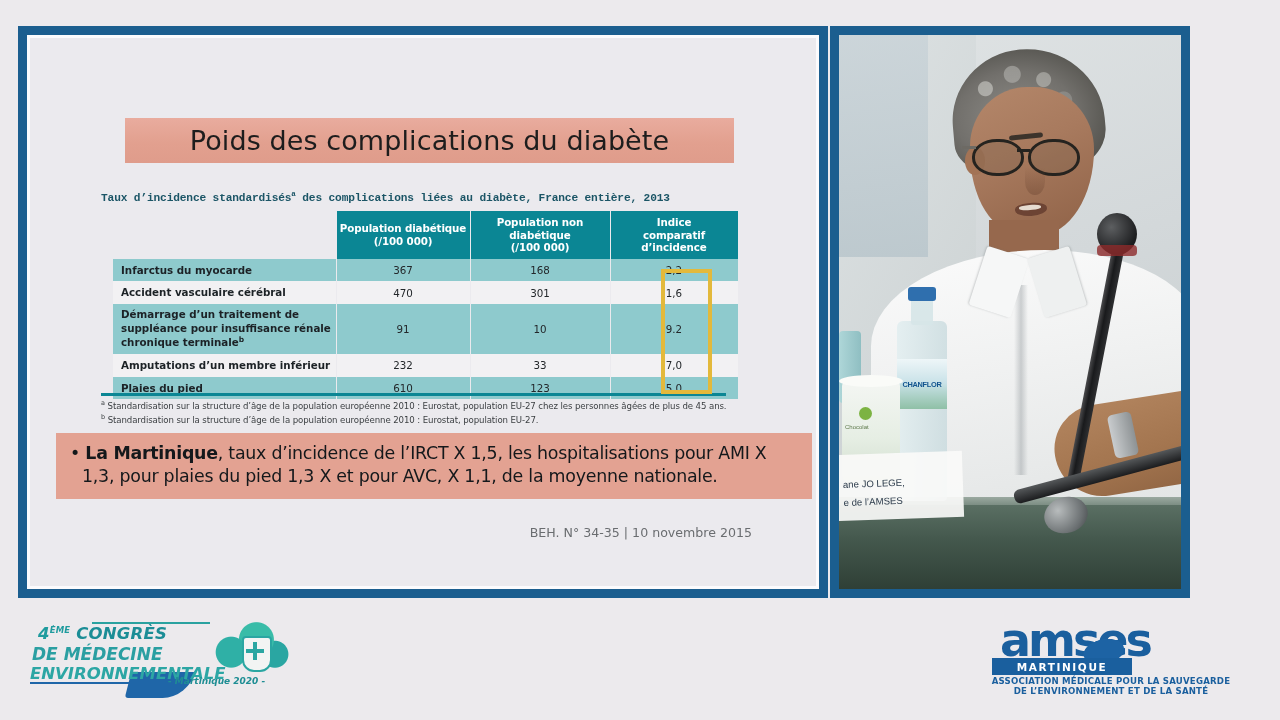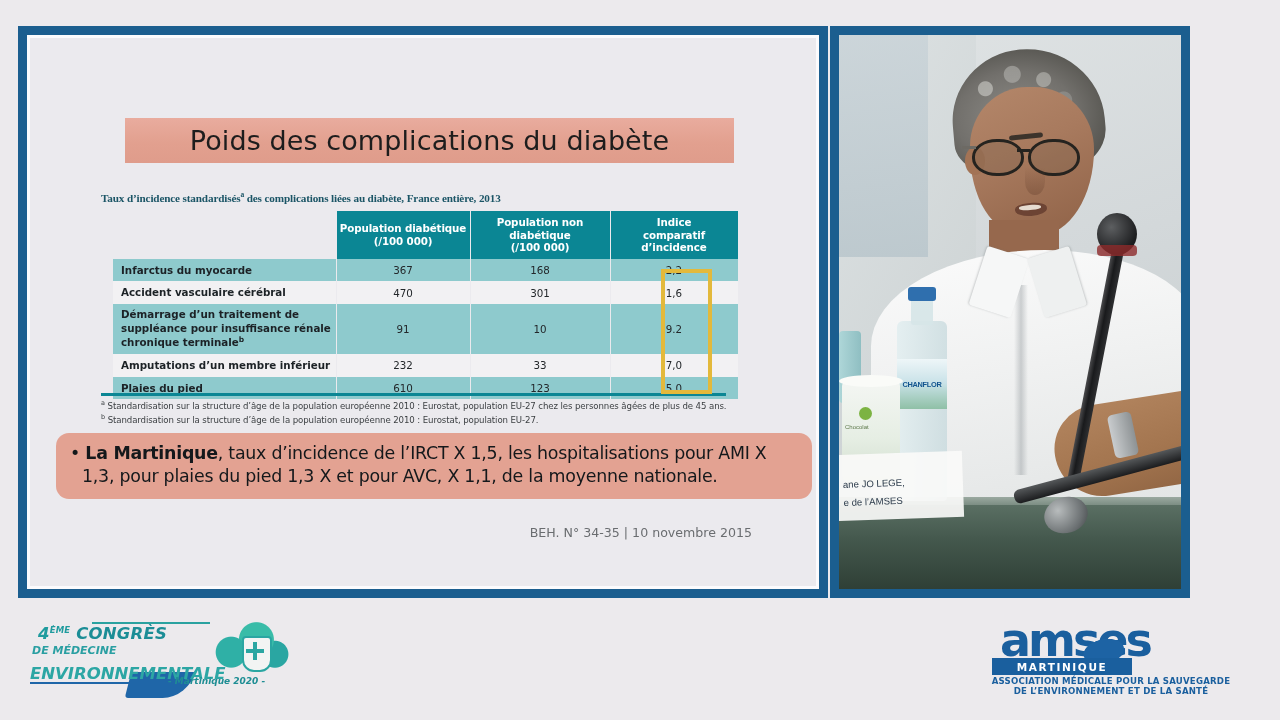--- a/index.html
+++ b/index.html
@@ -33,21 +33,21 @@
   }
   #slide-title-banner span{
     font-size:27px;color:#1d1d1d;letter-spacing:.1px;
     font-family:"DejaVu Sans",sans-serif;
   }
 
   
   #table-caption{
     position:absolute;left:71px;top:152px;width:660px;
     font-size:11.2px;font-weight:bold;color:#1b5566;
-    font-family:Liberation Serif, serif;letter-spacing:-.15px;
+    font-family:Liberation Mono, monospace;letter-spacing:-.15px;
     white-space:nowrap;
   }
   #table-caption .sup{font-size:7.5px;vertical-align:super;}
 
   
   #data-table{
     position:absolute;left:71px;top:173px;width:625px;
     border-collapse:collapse;table-layout:fixed;
     font-family:"DejaVu Sans",sans-serif;
     margin-left:12px;
@@ -102,21 +102,21 @@
     font-family:"DejaVu Sans",sans-serif;
     font-size:8.6px;color:#3b3f42;line-height:1.52;
     letter-spacing:-.1px;white-space:nowrap;
   }
   #footnotes .sup{font-size:6.5px;vertical-align:super;}
 
   
   #bullet-callout{
     position:absolute;left:26px;top:395px;width:756px;
     background:#e3a292;
-    padding:9px 12px 11px 14px;box-sizing:border-box;border-radius:13px;
+    padding:9px 12px 11px 14px;box-sizing:border-box;
   }
   #bullet-callout p{
     margin:0;font-size:17.4px;color:#14181b;line-height:1.33;
     font-family:"DejaVu Sans",sans-serif;letter-spacing:-.25px;
     text-indent:-12px;padding-left:12px;
   }
   #bullet-callout b{font-weight:bold;}
 
   
   #citation{
@@ -347,21 +347,21 @@
   #logo-congress{
     position:absolute;left:30px;top:620px;width:262px;height:72px;
   }
   .lc-line{
     position:absolute;font-family:"DejaVu Sans",sans-serif;
     font-weight:bold;font-style:italic;color:#1f9b9e;white-space:nowrap;
   }
   .lc-l1{left:8px;top:4px;font-size:16.5px;letter-spacing:.2px;}
   .lc-l1 .sm{font-size:8.5px;vertical-align:super;}
   .lc-l1 .big{color:#1b8d96;}
-  .lc-l2{left:2px;top:24px;font-size:11px;color:#2a9fa2;}
+  .lc-l2{left:2px;top:24px;font-size:17px;color:#2a9fa2;}
   .lc-l3{left:0px;top:44px;font-size:16.5px;color:#2ca6a4;}
   .lc-sub{
     left:138px;top:56px;font-size:9px;color:#1f8e94;font-style:italic;
   }
   .lc-rule1{
     position:absolute;left:62px;top:2px;width:118px;height:2.4px;background:#2aa2a0;
   }
   .lc-rule2{
     position:absolute;left:0px;top:62px;width:126px;height:2.4px;background:#1f66a8;
   }

